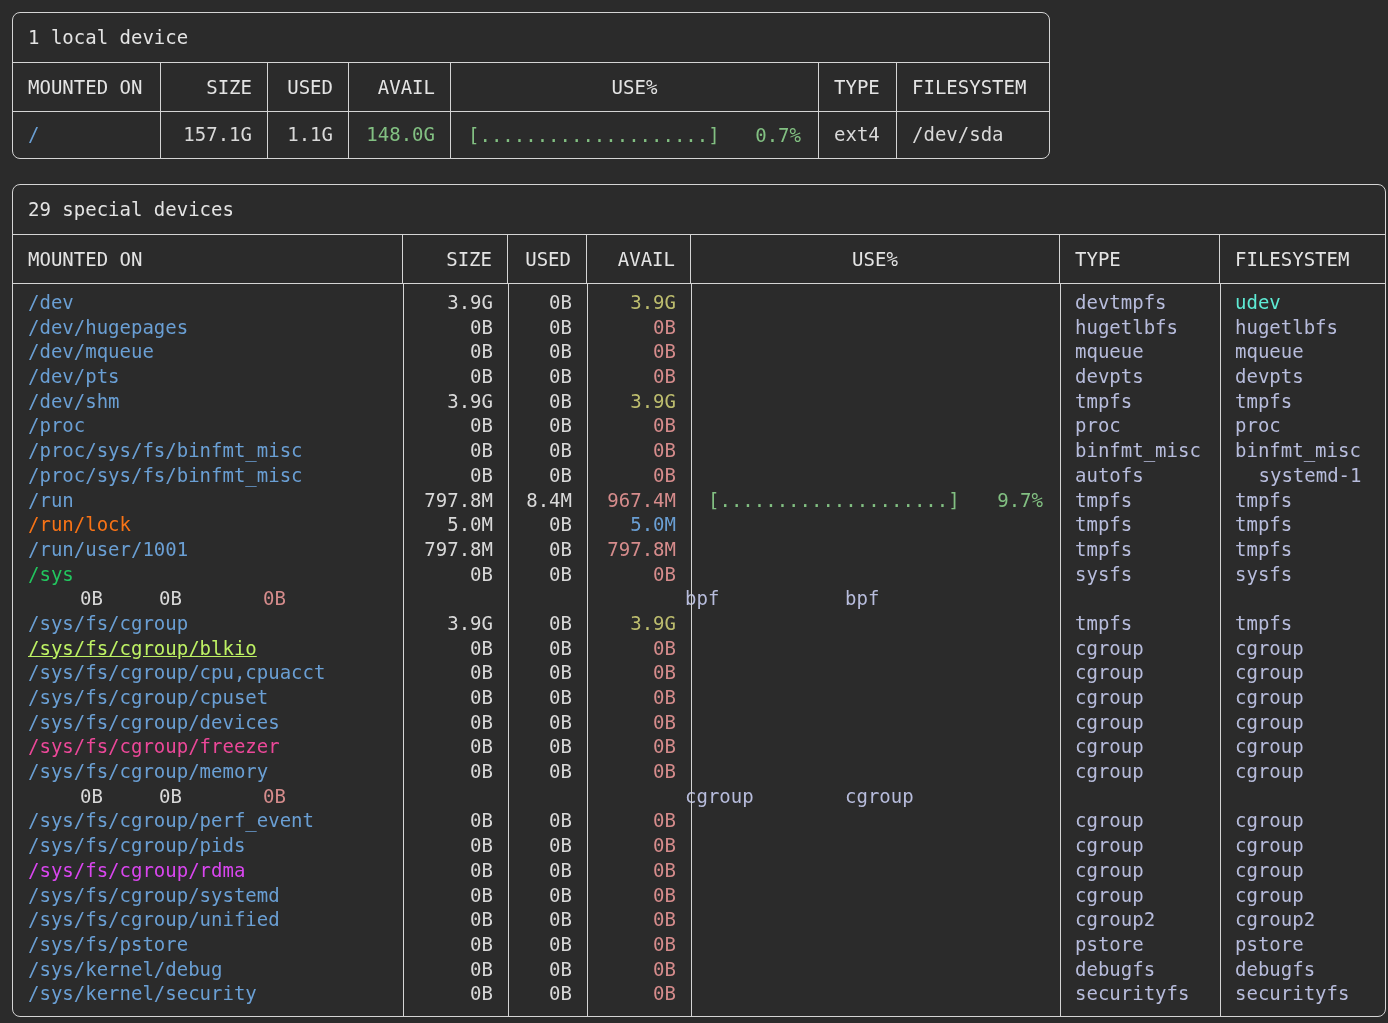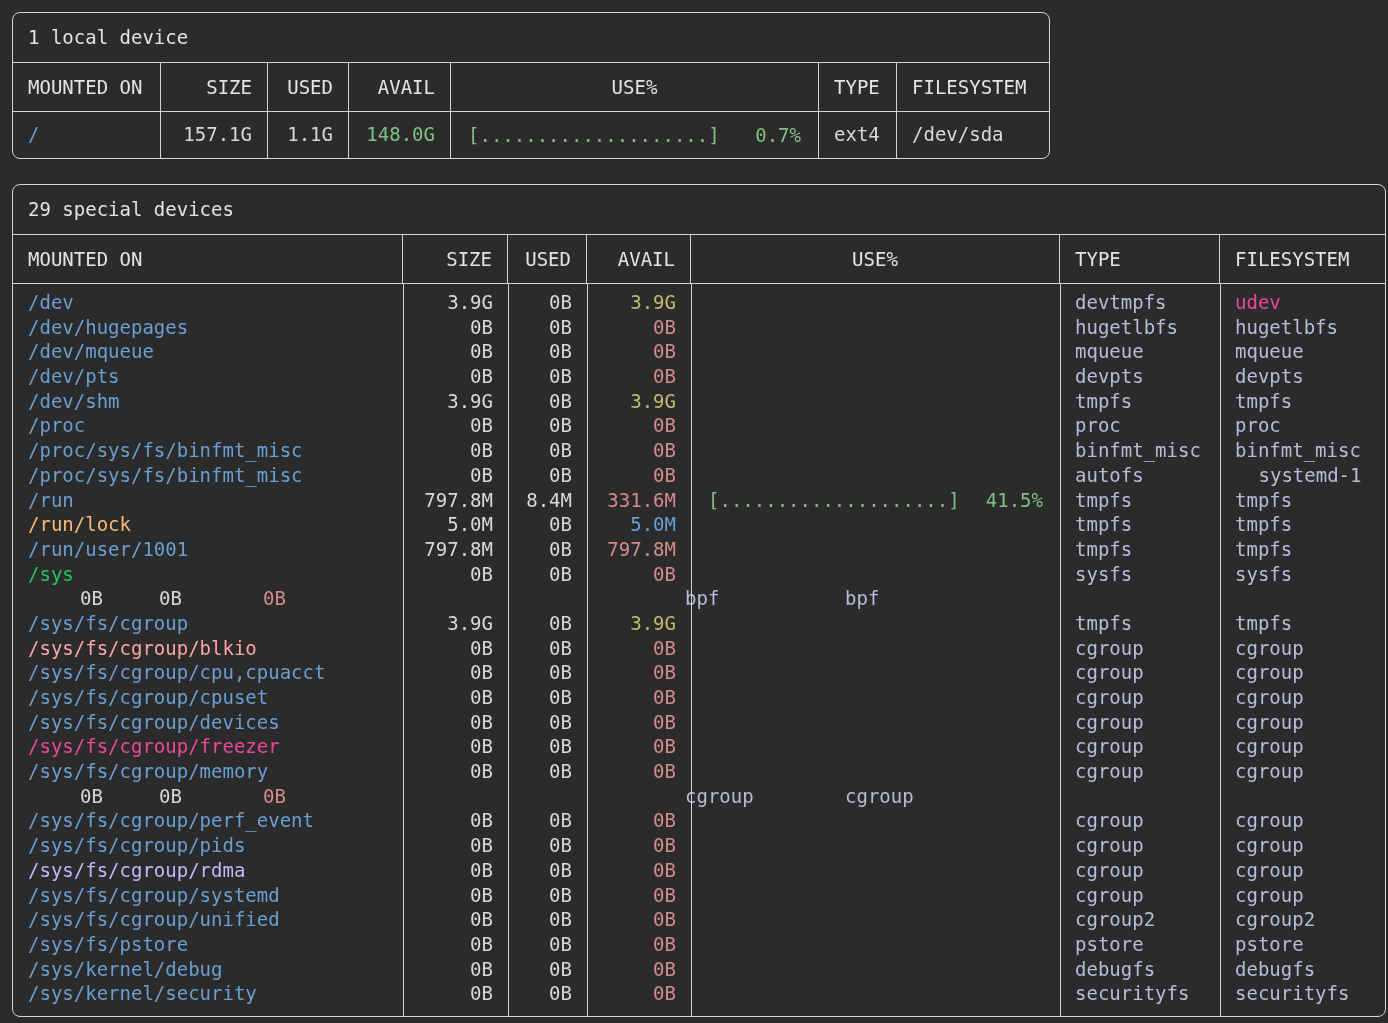--- a/index.html
+++ b/index.html
@@ -90,21 +90,21 @@
         <div class="cell left" style="width: 165px;">FILESYSTEM</div>
       </div>
     <div class="t-body">
         <div class="t-row">
           <div class="cell left" style="width: 390px; color: rgb(106, 159, 212);">/dev</div>
           <div class="cell right" style="width: 105px; color: rgb(217, 217, 217);">3.9G</div>
           <div class="cell right" style="width: 79px; color: rgb(217, 217, 217);">0B</div>
           <div class="cell right" style="width: 104px; color: rgb(189, 189, 110);">3.9G</div>
           <div class="cell usage" style="width: 369px;"></div>
           <div class="cell left" style="width: 160px; color: rgb(183, 188, 220);">devtmpfs</div>
-          <div class="cell left" style="width: 165px; color: #ec4899;">udev</div>
+          <div class="cell left" style="width: 165px; color: #5eead4;">udev</div>
         </div>
         <div class="t-row">
           <div class="cell left" style="width: 390px; color: rgb(106, 159, 212);">/dev/hugepages</div>
           <div class="cell right" style="width: 105px; color: rgb(217, 217, 217);">0B</div>
           <div class="cell right" style="width: 79px; color: rgb(217, 217, 217);">0B</div>
           <div class="cell right" style="width: 104px; color: rgb(214, 140, 140);">0B</div>
           <div class="cell usage" style="width: 369px;"></div>
           <div class="cell left" style="width: 160px; color: rgb(183, 188, 220);">hugetlbfs</div>
           <div class="cell left" style="width: 165px; color: rgb(183, 188, 220);">hugetlbfs</div>
         </div>
@@ -159,27 +159,27 @@
           <div class="cell right" style="width: 79px; color: rgb(217, 217, 217);">0B</div>
           <div class="cell right" style="width: 104px; color: rgb(214, 140, 140);">0B</div>
           <div class="cell usage" style="width: 369px;"></div>
           <div class="cell left" style="width: 160px; color: rgb(183, 188, 220);">autofs</div>
           <div class="cell left" style="width: 165px; color: rgb(183, 188, 220); text-align: center;">systemd-1</div>
         </div>
         <div class="t-row">
           <div class="cell left" style="width: 390px; color: rgb(106, 159, 212);">/run</div>
           <div class="cell right" style="width: 105px; color: rgb(217, 217, 217);">797.8M</div>
           <div class="cell right" style="width: 79px; color: rgb(217, 217, 217);">8.4M</div>
-          <div class="cell right" style="width: 104px; color: rgb(214, 140, 140);">331.6M</div>
-          <div class="cell usage" style="width: 369px;"><span style="color: rgb(130, 192, 130);">[....................]</span><span style="color: rgb(130, 192, 130);">41.5%</span></div>
-          <div class="cell left" style="width: 160px; color: rgb(183, 188, 220);">tmpfs</div>
-          <div class="cell left" style="width: 165px; color: rgb(183, 188, 220);">tmpfs</div>
-        </div>
-        <div class="t-row">
-          <div class="cell left" style="width: 390px; color: #fdba74;">/run/lock</div>
+          <div class="cell right" style="width: 104px; color: rgb(214, 140, 140);">967.4M</div>
+          <div class="cell usage" style="width: 369px;"><span style="color: rgb(130, 192, 130);">[....................]</span><span style="color: rgb(130, 192, 130);">9.7%</span></div>
+          <div class="cell left" style="width: 160px; color: rgb(183, 188, 220);">tmpfs</div>
+          <div class="cell left" style="width: 165px; color: rgb(183, 188, 220);">tmpfs</div>
+        </div>
+        <div class="t-row">
+          <div class="cell left" style="width: 390px; color: #f97316;">/run/lock</div>
           <div class="cell right" style="width: 105px; color: rgb(217, 217, 217);">5.0M</div>
           <div class="cell right" style="width: 79px; color: rgb(217, 217, 217);">0B</div>
           <div class="cell right" style="width: 104px; color: rgb(106, 159, 212);">5.0M</div>
           <div class="cell usage" style="width: 369px;"></div>
           <div class="cell left" style="width: 160px; color: rgb(183, 188, 220);">tmpfs</div>
           <div class="cell left" style="width: 165px; color: rgb(183, 188, 220);">tmpfs</div>
         </div>
         <div class="t-row">
           <div class="cell left" style="width: 390px; color: rgb(106, 159, 212);">/run/user/1001</div>
           <div class="cell right" style="width: 105px; color: rgb(217, 217, 217);">797.8M</div>
@@ -209,21 +209,21 @@
         <div class="t-row">
           <div class="cell left" style="width: 390px; color: rgb(106, 159, 212);">/sys/fs/cgroup</div>
           <div class="cell right" style="width: 105px; color: rgb(217, 217, 217);">3.9G</div>
           <div class="cell right" style="width: 79px; color: rgb(217, 217, 217);">0B</div>
           <div class="cell right" style="width: 104px; color: rgb(189, 189, 110);">3.9G</div>
           <div class="cell usage" style="width: 369px;"></div>
           <div class="cell left" style="width: 160px; color: rgb(183, 188, 220);">tmpfs</div>
           <div class="cell left" style="width: 165px; color: rgb(183, 188, 220);">tmpfs</div>
         </div>
         <div class="t-row">
-          <div class="cell left" style="width: 390px; color: #fca5a5;">/sys/fs/cgroup/blkio</div>
+          <div class="cell left" style="width: 390px; color: #bef264; text-decoration: underline;">/sys/fs/cgroup/blkio</div>
           <div class="cell right" style="width: 105px; color: rgb(217, 217, 217);">0B</div>
           <div class="cell right" style="width: 79px; color: rgb(217, 217, 217);">0B</div>
           <div class="cell right" style="width: 104px; color: rgb(214, 140, 140);">0B</div>
           <div class="cell usage" style="width: 369px;"></div>
           <div class="cell left" style="width: 160px; color: rgb(183, 188, 220);">cgroup</div>
           <div class="cell left" style="width: 165px; color: rgb(183, 188, 220);">cgroup</div>
         </div>
         <div class="t-row">
           <div class="cell left" style="width: 390px; color: rgb(106, 159, 212);">/sys/fs/cgroup/cpu,cpuacct</div>
           <div class="cell right" style="width: 105px; color: rgb(217, 217, 217);">0B</div>
@@ -289,21 +289,21 @@
         <div class="t-row">
           <div class="cell left" style="width: 390px; color: rgb(106, 159, 212);">/sys/fs/cgroup/pids</div>
           <div class="cell right" style="width: 105px; color: rgb(217, 217, 217);">0B</div>
           <div class="cell right" style="width: 79px; color: rgb(217, 217, 217);">0B</div>
           <div class="cell right" style="width: 104px; color: rgb(214, 140, 140);">0B</div>
           <div class="cell usage" style="width: 369px;"></div>
           <div class="cell left" style="width: 160px; color: rgb(183, 188, 220);">cgroup</div>
           <div class="cell left" style="width: 165px; color: rgb(183, 188, 220);">cgroup</div>
         </div>
         <div class="t-row">
-          <div class="cell left" style="width: 390px; color: #c4b5fd;">/sys/fs/cgroup/rdma</div>
+          <div class="cell left" style="width: 390px; color: #d946ef;">/sys/fs/cgroup/rdma</div>
           <div class="cell right" style="width: 105px; color: rgb(217, 217, 217);">0B</div>
           <div class="cell right" style="width: 79px; color: rgb(217, 217, 217);">0B</div>
           <div class="cell right" style="width: 104px; color: rgb(214, 140, 140);">0B</div>
           <div class="cell usage" style="width: 369px;"></div>
           <div class="cell left" style="width: 160px; color: rgb(183, 188, 220);">cgroup</div>
           <div class="cell left" style="width: 165px; color: rgb(183, 188, 220);">cgroup</div>
         </div>
         <div class="t-row">
           <div class="cell left" style="width: 390px; color: rgb(106, 159, 212);">/sys/fs/cgroup/systemd</div>
           <div class="cell right" style="width: 105px; color: rgb(217, 217, 217);">0B</div>

